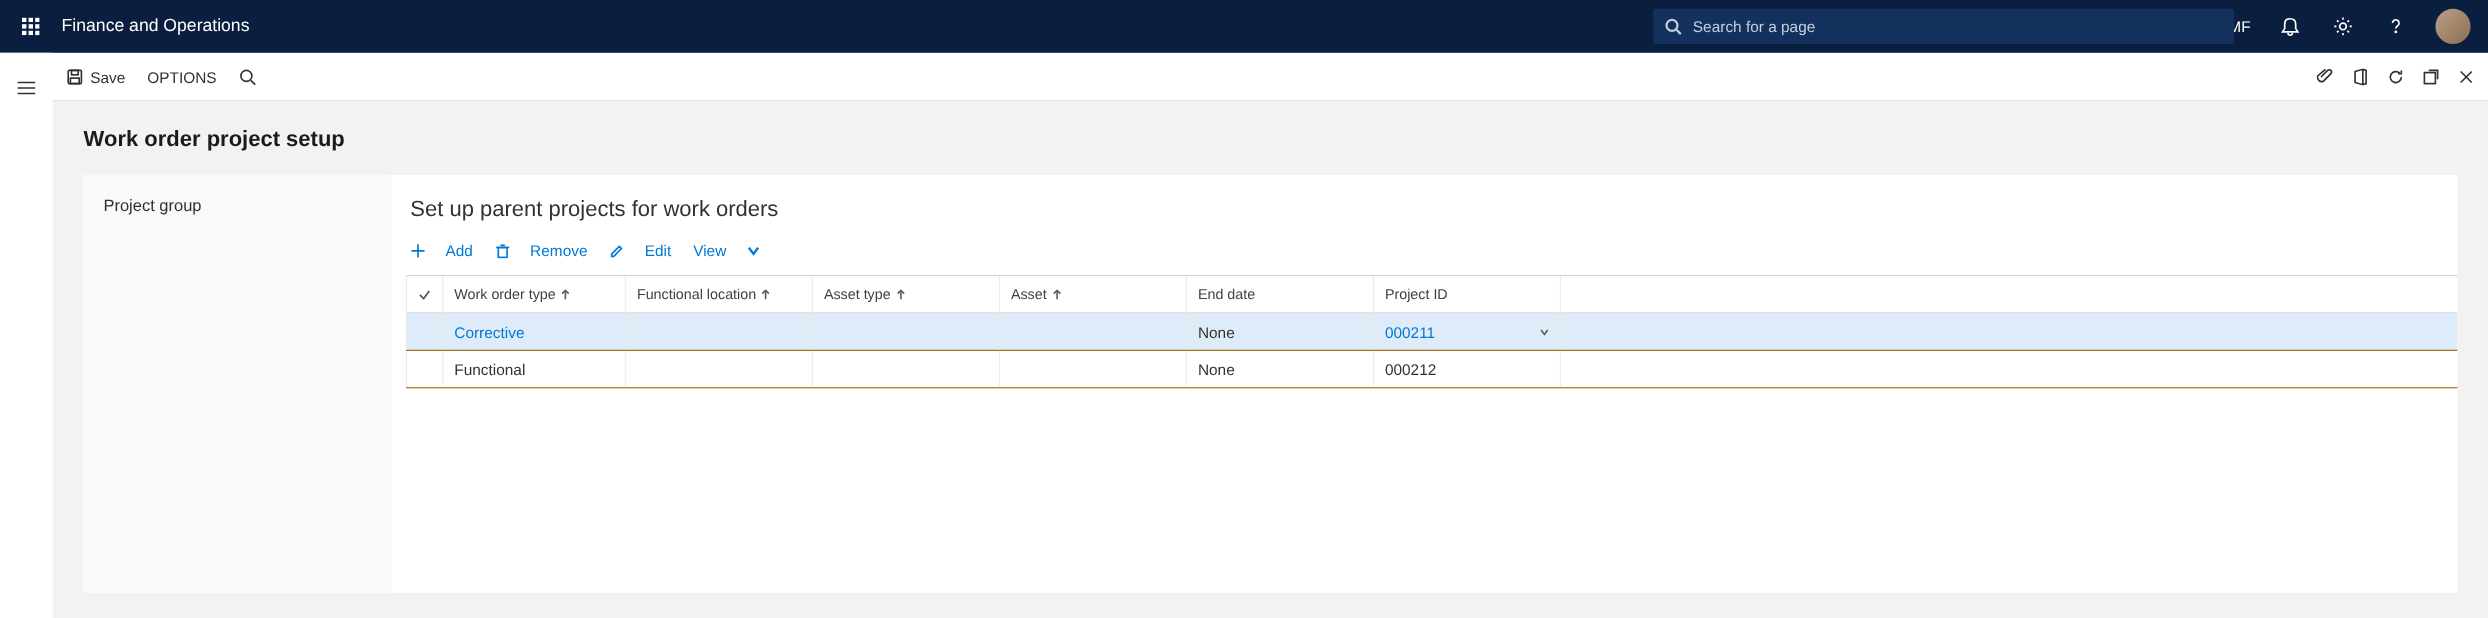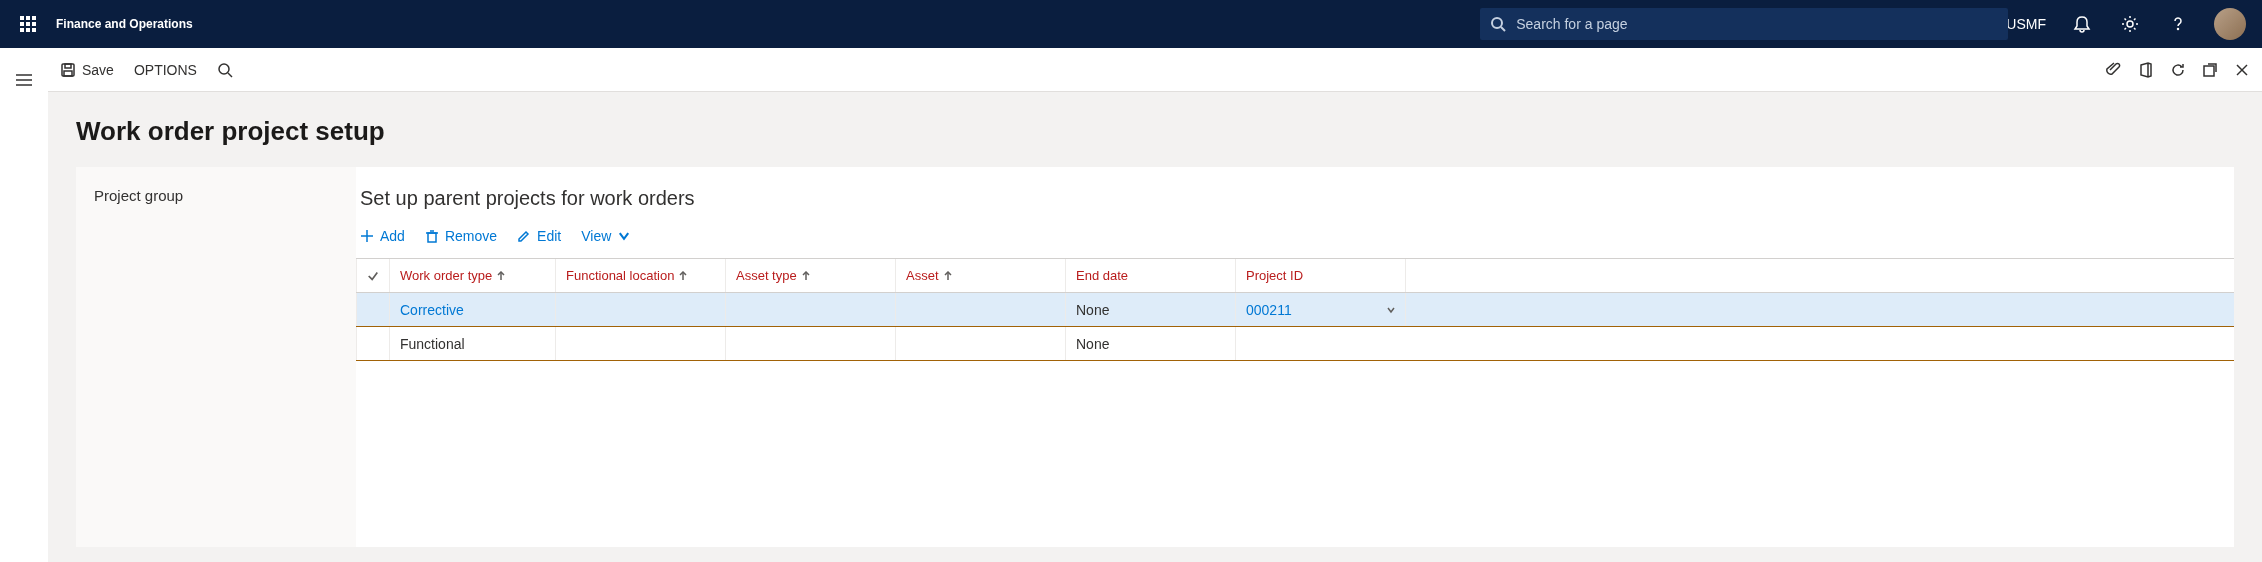--- a/index.html
+++ b/index.html
@@ -2,21 +2,21 @@
 <html><head>
 <meta charset="utf-8">
 <style>
 * { box-sizing: border-box; margin: 0; padding: 0; }
 body { font-family: "Segoe UI", -apple-system, sans-serif; font-size: 14px; color: #323130; background: #fff; width: 2262px; }
 
 
 .topbar { height: 48px; background: #0a1e3f; color: #fff; display: flex; align-items: center; padding: 0 8px; }
 .waffle { width: 40px; height: 48px; display: flex; align-items: center; justify-content: center; cursor: pointer; }
 .waffle svg { width: 16px; height: 16px; fill: #fff; }
-.app-title { font-size: 12px; font-weight: 700; margin-left: 8px; }
+.app-title { font-size: 16px; font-weight: 400; margin-left: 8px; }
 .search-wrap { margin-left: auto; margin-right: auto; position: absolute; left: 50%; transform: translateX(-50%); }
 .searchbox { width: 528px; height: 32px; background: #14305c; border: none; border-radius: 2px; color: #fff; padding: 0 12px 0 36px; font-size: 14px; }
 .searchbox::placeholder { color: #c5d0e0; }
 .search-icon-wrap { position: relative; display: flex; align-items: center; }
 .search-icon-glyph { position: absolute; left: 10px; width: 16px; height: 16px; fill: none; stroke: #c5d0e0; stroke-width: 2; }
 .top-right { margin-left: auto; display: flex; align-items: center; gap: 8px; }
 .company { font-size: 14px; margin-right: 8px; }
 .top-icon { width: 40px; height: 48px; display: flex; align-items: center; justify-content: center; cursor: pointer; }
 .top-icon svg { width: 18px; height: 18px; fill: none; stroke: #fff; stroke-width: 1.5; }
 .avatar { width: 32px; height: 32px; border-radius: 50%; background: linear-gradient(135deg,#b8a088,#8c6f52); margin: 0 8px; filter: blur(0.5px); }
@@ -30,39 +30,39 @@
 .main { flex: 1; }
 .actionbar { height: 44px; border-bottom: 1px solid #e1dfdd; display: flex; align-items: center; padding: 0 12px; }
 .ab-left { display: flex; align-items: center; gap: 20px; }
 .ab-btn { display: flex; align-items: center; gap: 6px; cursor: pointer; color: #323130; font-size: 14px; }
 .ab-btn svg { width: 16px; height: 16px; fill: none; stroke: #323130; stroke-width: 1.5; }
 .ab-right { margin-left: auto; display: flex; align-items: center; gap: 16px; }
 .ab-right .ab-btn svg { stroke: #323130; }
 
 
 .content { background: #f3f2f1; padding: 24px 28px; min-height: 470px; }
-.page-title { font-size: 26px; font-weight: 600; margin-bottom: 20px; color: #1b1a19; }
+.page-title { font-size: 20px; font-weight: 600; margin-bottom: 20px; color: #1b1a19; }
 
 .panel { display: flex; background: #fff; min-height: 380px; }
 .side-tabs { width: 280px; background: #faf9f8; }
 .side-tab { padding: 20px 18px; font-size: 15px; color: #323130; cursor: pointer; }
 .side-tab.active { background: #fff; color: #0078d4; border-left: 4px solid #0078d4; padding-left: 14px; }
 
-.panel-body { flex: 1; padding: 20px 0 0 0; }
+.panel-body { flex: 1; padding: 20px 0 0 0; margin-left: 13px; }
 .panel-title { font-size: 20px; font-weight: 400; padding: 0 4px 18px 4px; color: #323130; }
 .grid-toolbar { display: flex; align-items: center; gap: 20px; padding: 0 4px 14px 4px; }
-.gt-btn { display: flex; align-items: center; gap: 6px; color: #0078d4; cursor: pointer; font-size: 14px; }
+.gt-btn { display: flex; align-items: center; gap: 18px; color: #0078d4; cursor: pointer; font-size: 14px; }
 .gt-btn svg { width: 14px; height: 14px; fill: none; stroke: #0078d4; stroke-width: 1.5; }
 .gt-btn.view svg { stroke: #0078d4; }
 .gt-chevron { width: 10px; height: 10px; }
 
 
 .grid { border-top: 1px solid #d2d0ce; }
 .grid-head { display: flex; height: 34px; background: #fff; border-bottom: 1px solid #d2d0ce; }
-.grid-head .cell { display: flex; align-items: center; padding: 0 10px; color: #b91c1c; font-size: 13px; border-right: 1px solid #edebe9; }
+.grid-head .cell { display: flex; align-items: center; padding: 0 10px; color: #404040; font-size: 13px; border-right: 1px solid #edebe9; }
 .grid-row { display: flex; height: 34px; border-bottom: 1px solid #a16207; }
 .grid-row.selected { background: #deecf9; }
 .grid-row .cell { display: flex; align-items: center; padding: 0 10px; border-right: 1px solid #edebe9; font-size: 14px; }
 .cell.chk { width: 34px; justify-content: center; border-left: 1px solid #edebe9;}
 .cell.c1 { width: 166px; }
 .cell.c2 { width: 170px; }
 .cell.c3 { width: 170px; }
 .cell.c4 { width: 170px; }
 .cell.c5 { width: 170px; text-align: center; }
 .cell.c6 { width: 170px; position: relative; }
@@ -285,20 +285,21 @@
               <div class="cell spacer"></div>
             </div>
 
             <div class="grid-row">
               <div class="cell chk"></div>
               <div class="cell c1">Functional</div>
               <div class="cell c2"></div>
               <div class="cell c3"></div>
               <div class="cell c4"></div>
               <div class="cell c5">None</div>
+              <div class="cell c6">000212</div>
               <div class="cell spacer"></div>
             </div>
 
           </div>
         </div>
       </div>
     </div>
   </div>
 </div>
 

